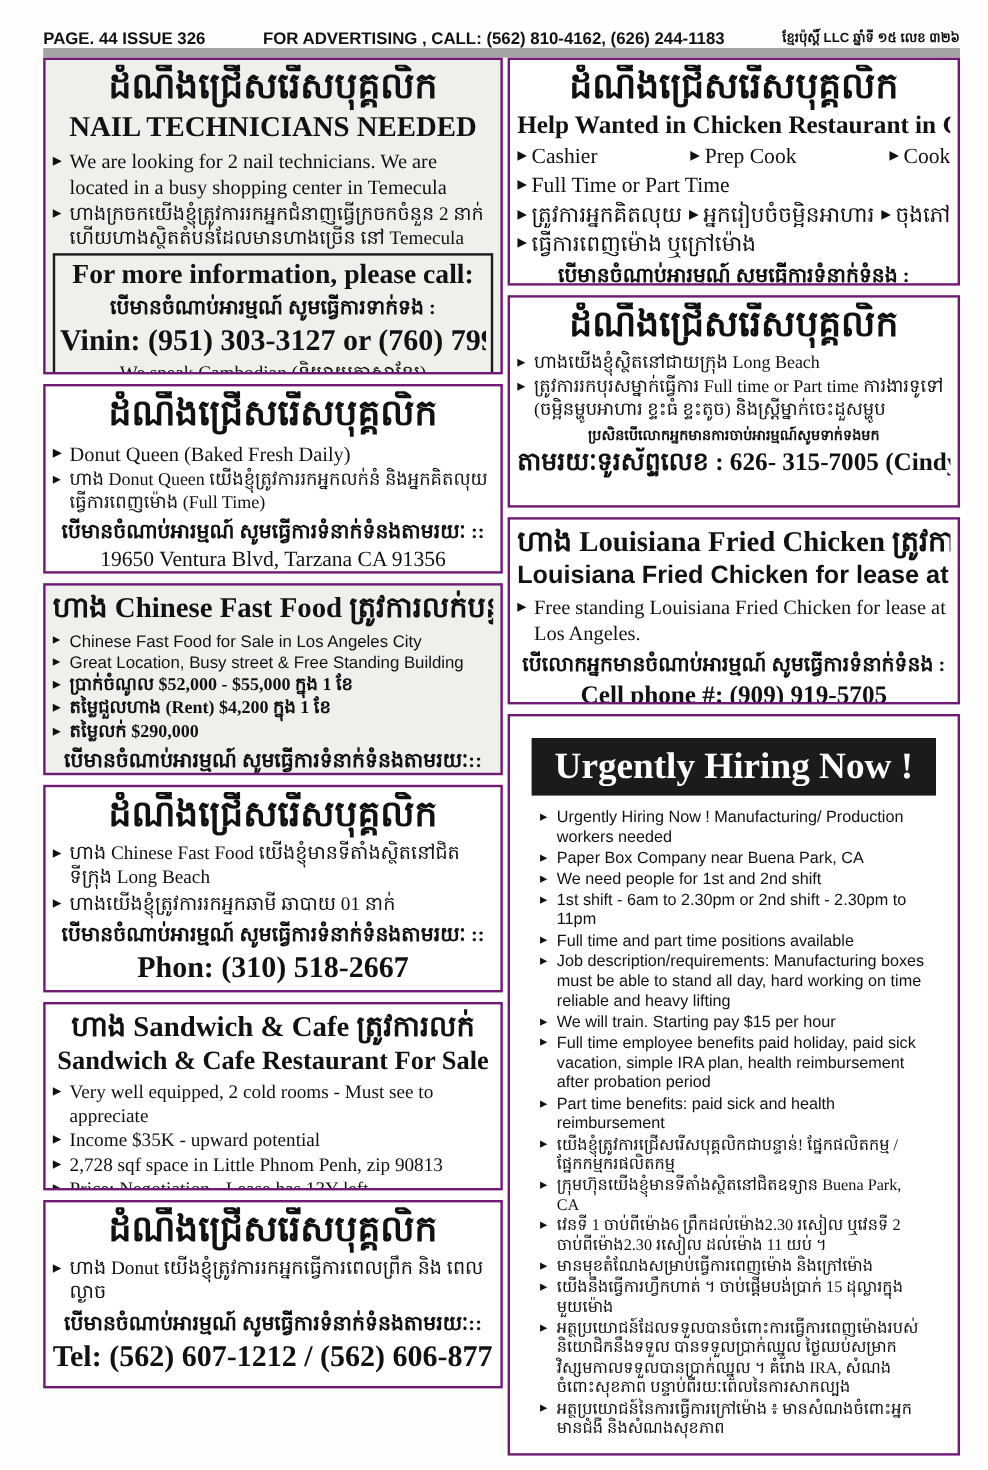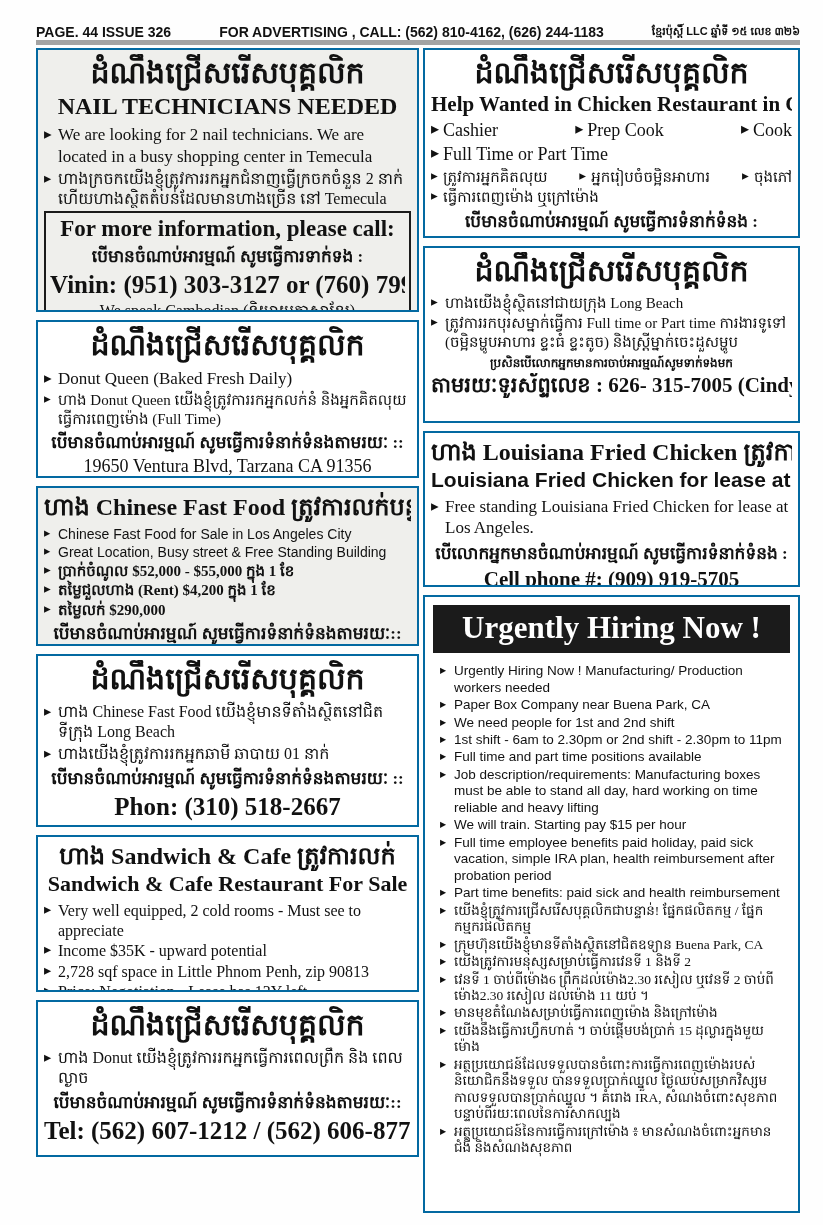--- a/index.html
+++ b/index.html
@@ -4,34 +4,34 @@
 <style>
   html,body { margin:0; padding:0; background:#ffffff; }
   .page {
     position:relative; width:823px; height:1225px; overflow:hidden;
     background:#fefefe; color:#111;
     font-family:"Liberation Serif","DejaVu Serif",serif;
   }
   
   .masthead {
     position:absolute; left:36px; top:14px; width:764px; height:26px;
-    border-bottom:5px solid #a3a3a3;
+    border-bottom:8px solid #a3a3a3;
     display:flex; align-items:flex-end; justify-content:space-between;
     font-family:"Liberation Sans","DejaVu Sans",sans-serif;
     font-weight:bold; font-size:14px; white-space:nowrap; overflow:hidden;
   }
   .masthead .mid { font-size:14px;margin-top:40px; }
   .masthead .right { font-size:11px; }
   
   .col { position:absolute; top:48px; }
   .col-left  { left:36px;  width:383px; }
   .col-right { left:423px; width:377px; }
   
   .ad {
-    box-sizing:border-box; border:2px solid #0369a1; background:#fff;
+    box-sizing:border-box; border:2px solid #701a75; background:#fff;
     margin-bottom:8px; padding:4px 6px; overflow:hidden; position:relative;
   }
   .ad.gray { background:#efefec; }
   .kh-title {
     margin:0; font-weight:bold; text-align:center; font-size:30px; line-height:1.25;
     white-space:nowrap; overflow:hidden;
   }
   .kh-title.sm { font-size:24px; }
   .en-title {
     margin:0; font-weight:bold; text-align:center; font-size:24px; line-height:1.2;
@@ -57,23 +57,23 @@
   
   .info-box { border:2px solid #1a1a1a; margin-top:0; padding:3px 4px; text-align:center; }
   .info-title { font-weight:bold; font-size:23px; white-space:nowrap; overflow:hidden; }
   
   .tri-row { display:flex; justify-content:space-between; margin:2px 0; }
   .tri-row .cell { position:relative; padding-left:12px; line-height:1.25; white-space:nowrap; overflow:hidden; }
   .tri-row .cell::before { content:"\25B8"; position:absolute; left:0; top:0; font-size:0.9em; }
   .one-row { position:relative; padding-left:12px; margin:2px 0; line-height:1.25; white-space:nowrap; overflow:hidden; }
   .one-row::before { content:"\25B8"; position:absolute; left:0; top:0; font-size:0.9em; }
   .row-en { font-size:18px; }
-  .row-kh { font-size:15px;align-items:flex-end; }
-  
-  .ad.urgent { padding:8px; }
+  .row-kh { font-size:18px;align-items:flex-end; }
+  
+  .ad.urgent { padding:18px; }
   .urgent-head {
     background:#1b1b1b; color:#fff; text-align:center; padding:6px 2px 8px 2px;
     overflow:hidden;
   }
   .urgent-head .l1 { font-weight:bold; font-size:31px; line-height:1.1; white-space:nowrap; overflow:hidden; }
   .urgent-head .l2 { font-weight:bold; font-size:26px; line-height:1.2; white-space:nowrap; overflow:hidden; }
   .urgent-body { padding:6px 7px 4px 7px; }
   ul.bullets.tight li { margin:1px 0; line-height:1.22; }
   .u-en { font-family:"Liberation Sans","DejaVu Sans",sans-serif; font-size:13.5px; }
   .u-kh { font-size:13.5px; line-height:1.3; }
@@ -217,21 +217,20 @@
           <li class="u-en">Paper Box Company near Buena Park, CA</li>
           <li class="u-en">We need people for 1st and 2nd shift</li>
           <li class="u-en">1st shift - 6am to 2.30pm or 2nd shift - 2.30pm to 11pm</li>
           <li class="u-en">Full time and part time positions available</li>
           <li class="u-en">Job description/requirements: Manufacturing boxes must be able to stand all day, hard working on time reliable and heavy lifting</li>
           <li class="u-en">We will train. Starting pay $15 per hour</li>
           <li class="u-en">Full time employee benefits paid holiday, paid sick vacation, simple IRA plan, health reimbursement after probation period</li>
           <li class="u-en">Part time benefits: paid sick and health reimbursement</li>
           <li class="u-kh">យើងខ្ញុំត្រូវការជ្រើសរើសបុគ្គលិកជាបន្ទាន់! ផ្នែកផលិតកម្ម / ផ្នែកកម្មករផលិតកម្ម</li>
           <li class="u-kh">ក្រុមហ៊ុនយើងខ្ញុំមានទីតាំងស្ថិតនៅជិតឧទ្យាន Buena Park, CA</li>
-          <li class="u-kh">យើងត្រូវការមនុស្សសម្រាប់ធ្វើការវេនទី 1 និងទី 2</li>
           <li class="u-kh">វេនទី 1 ចាប់ពីម៉ោង6 ព្រឹកដល់ម៉ោង2.30 រសៀល ឬវេនទី 2 ចាប់ពីម៉ោង2.30 រសៀល ដល់ម៉ោង 11 យប់ ។</li>
           <li class="u-kh">មានមុខតំណែងសម្រាប់ធ្វើការពេញម៉ោង និងក្រៅម៉ោង</li>
           <li class="u-kh">យើងនឹងធ្វើការហ្វឹកហាត់ ។ ចាប់ផ្ដើមបង់ប្រាក់ 15 ដុល្លារក្នុងមួយម៉ោង</li>
           <li class="u-kh">អត្ថប្រយោជន៍ដែលទទួលបានចំពោះការធ្វើការពេញម៉ោងរបស់និយោជិកនឹងទទួល បានទទួលប្រាក់ឈ្នួល ថ្ងៃឈប់សម្រាកវិស្សមកាលទទួលបានប្រាក់ឈ្នួល ។ គំរោង IRA, សំណងចំពោះសុខភាព បន្ទាប់ពីរយៈពេលនៃការសាកល្បង</li>
           <li class="u-kh">អត្ថប្រយោជន៍នៃការធ្វើការក្រៅម៉ោង ៖ មានសំណងចំពោះអ្នកមានជំងឺ និងសំណងសុខភាព</li>
         </ul>
 
       </div>
     </section>
 

